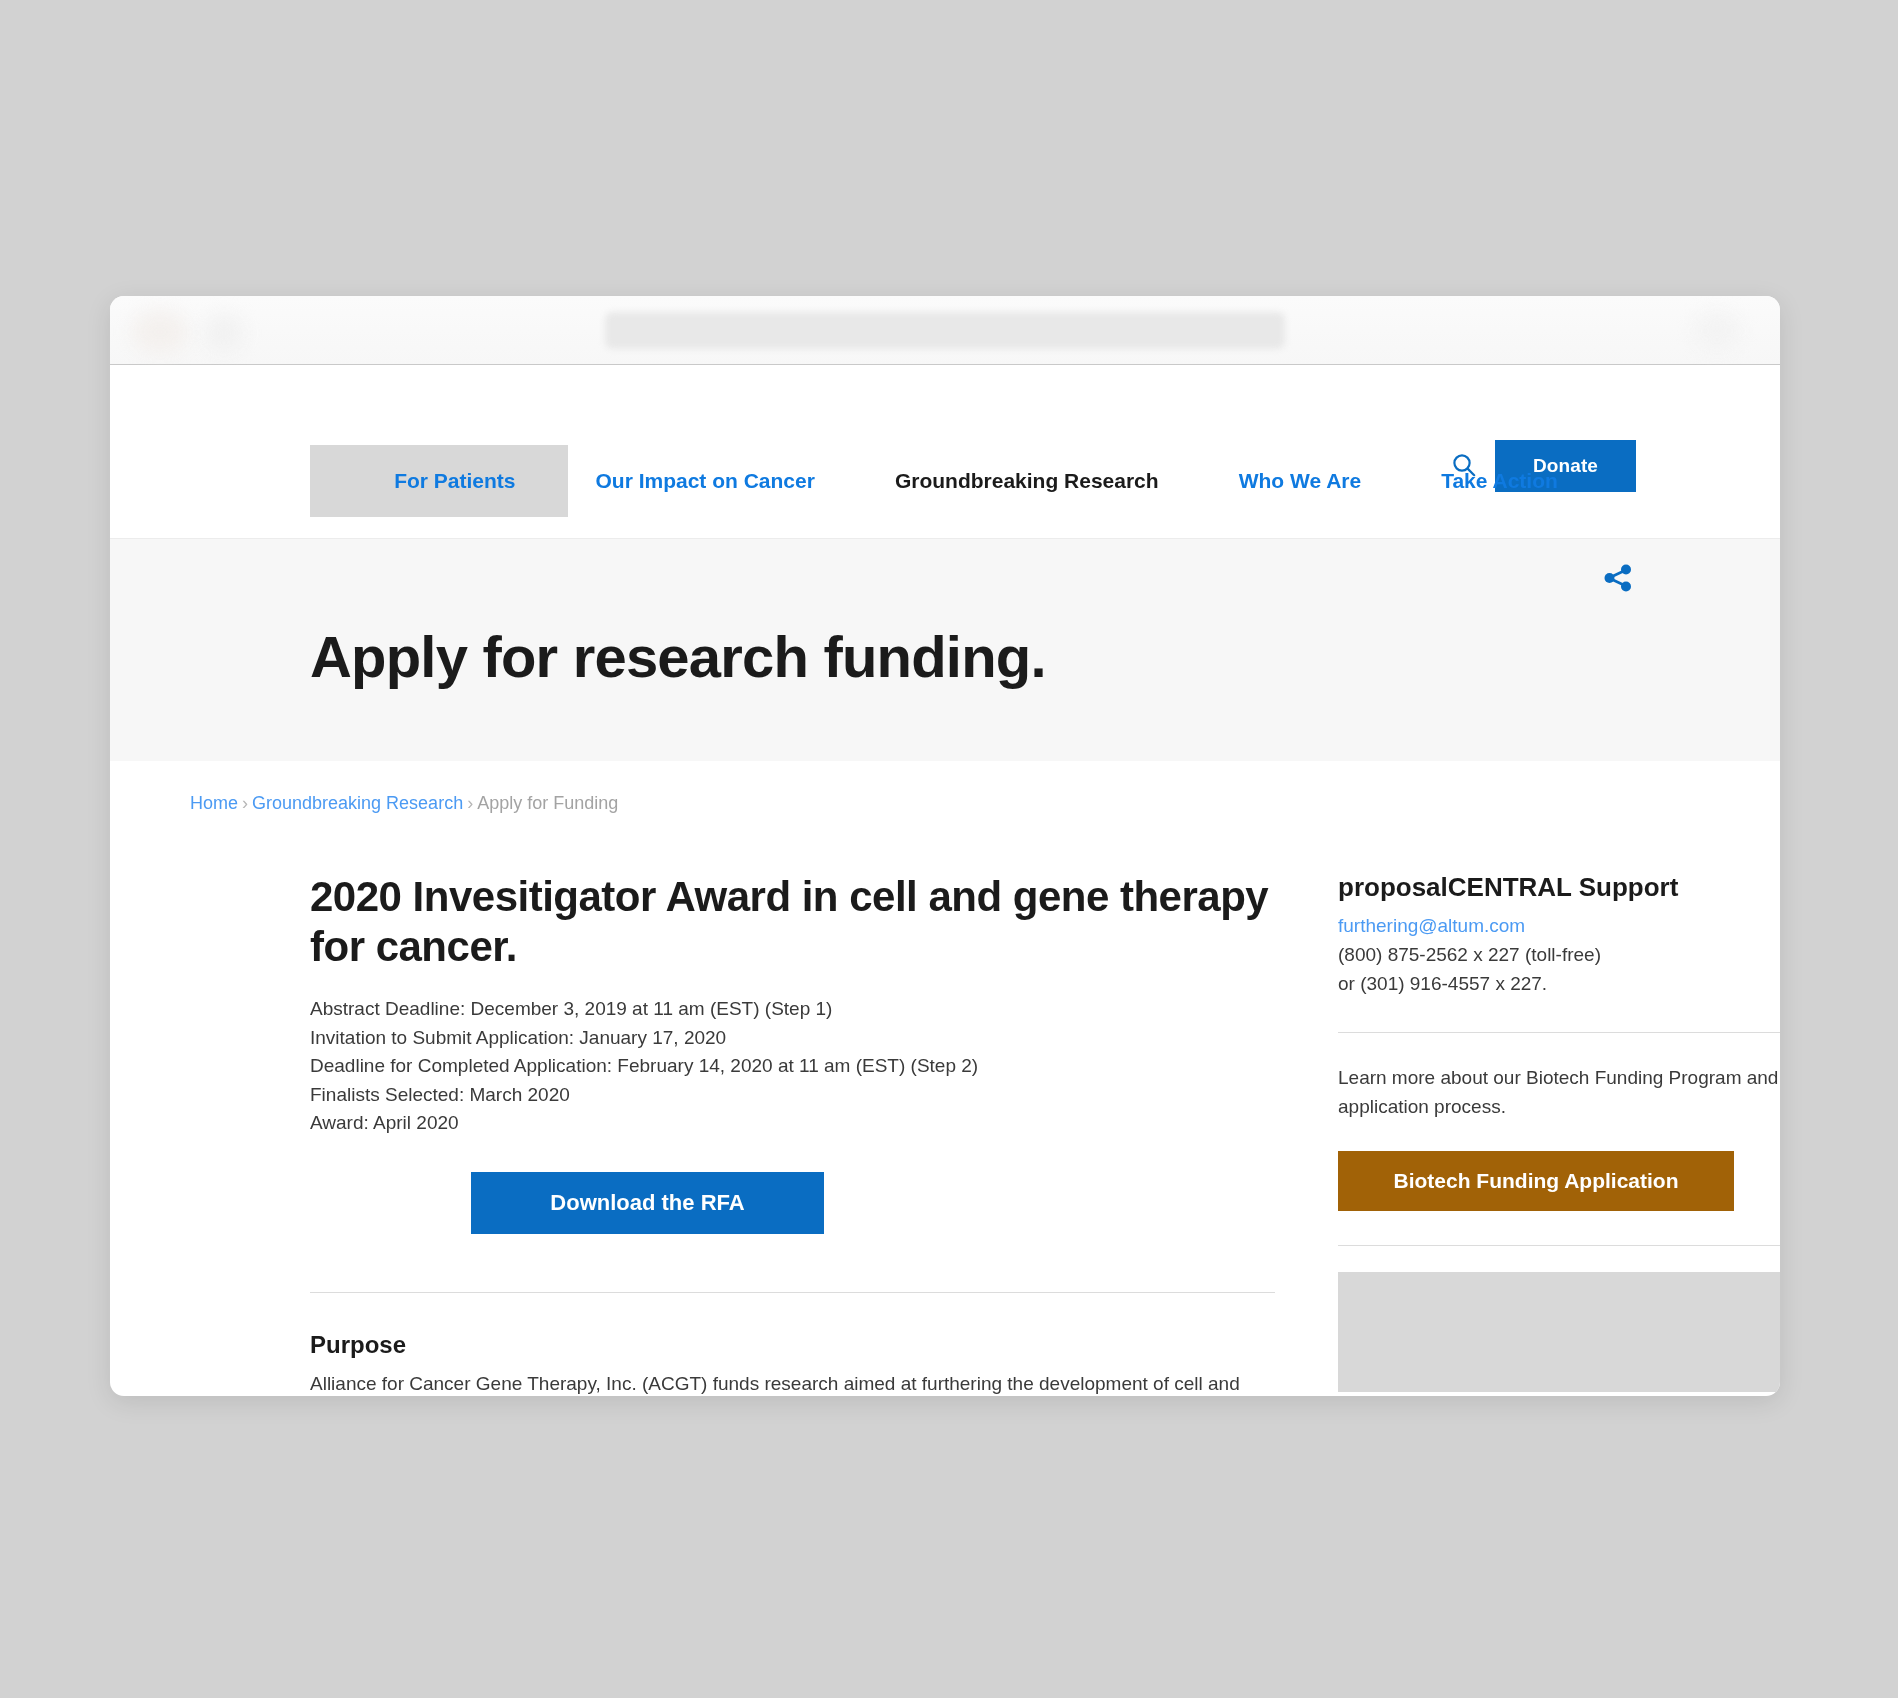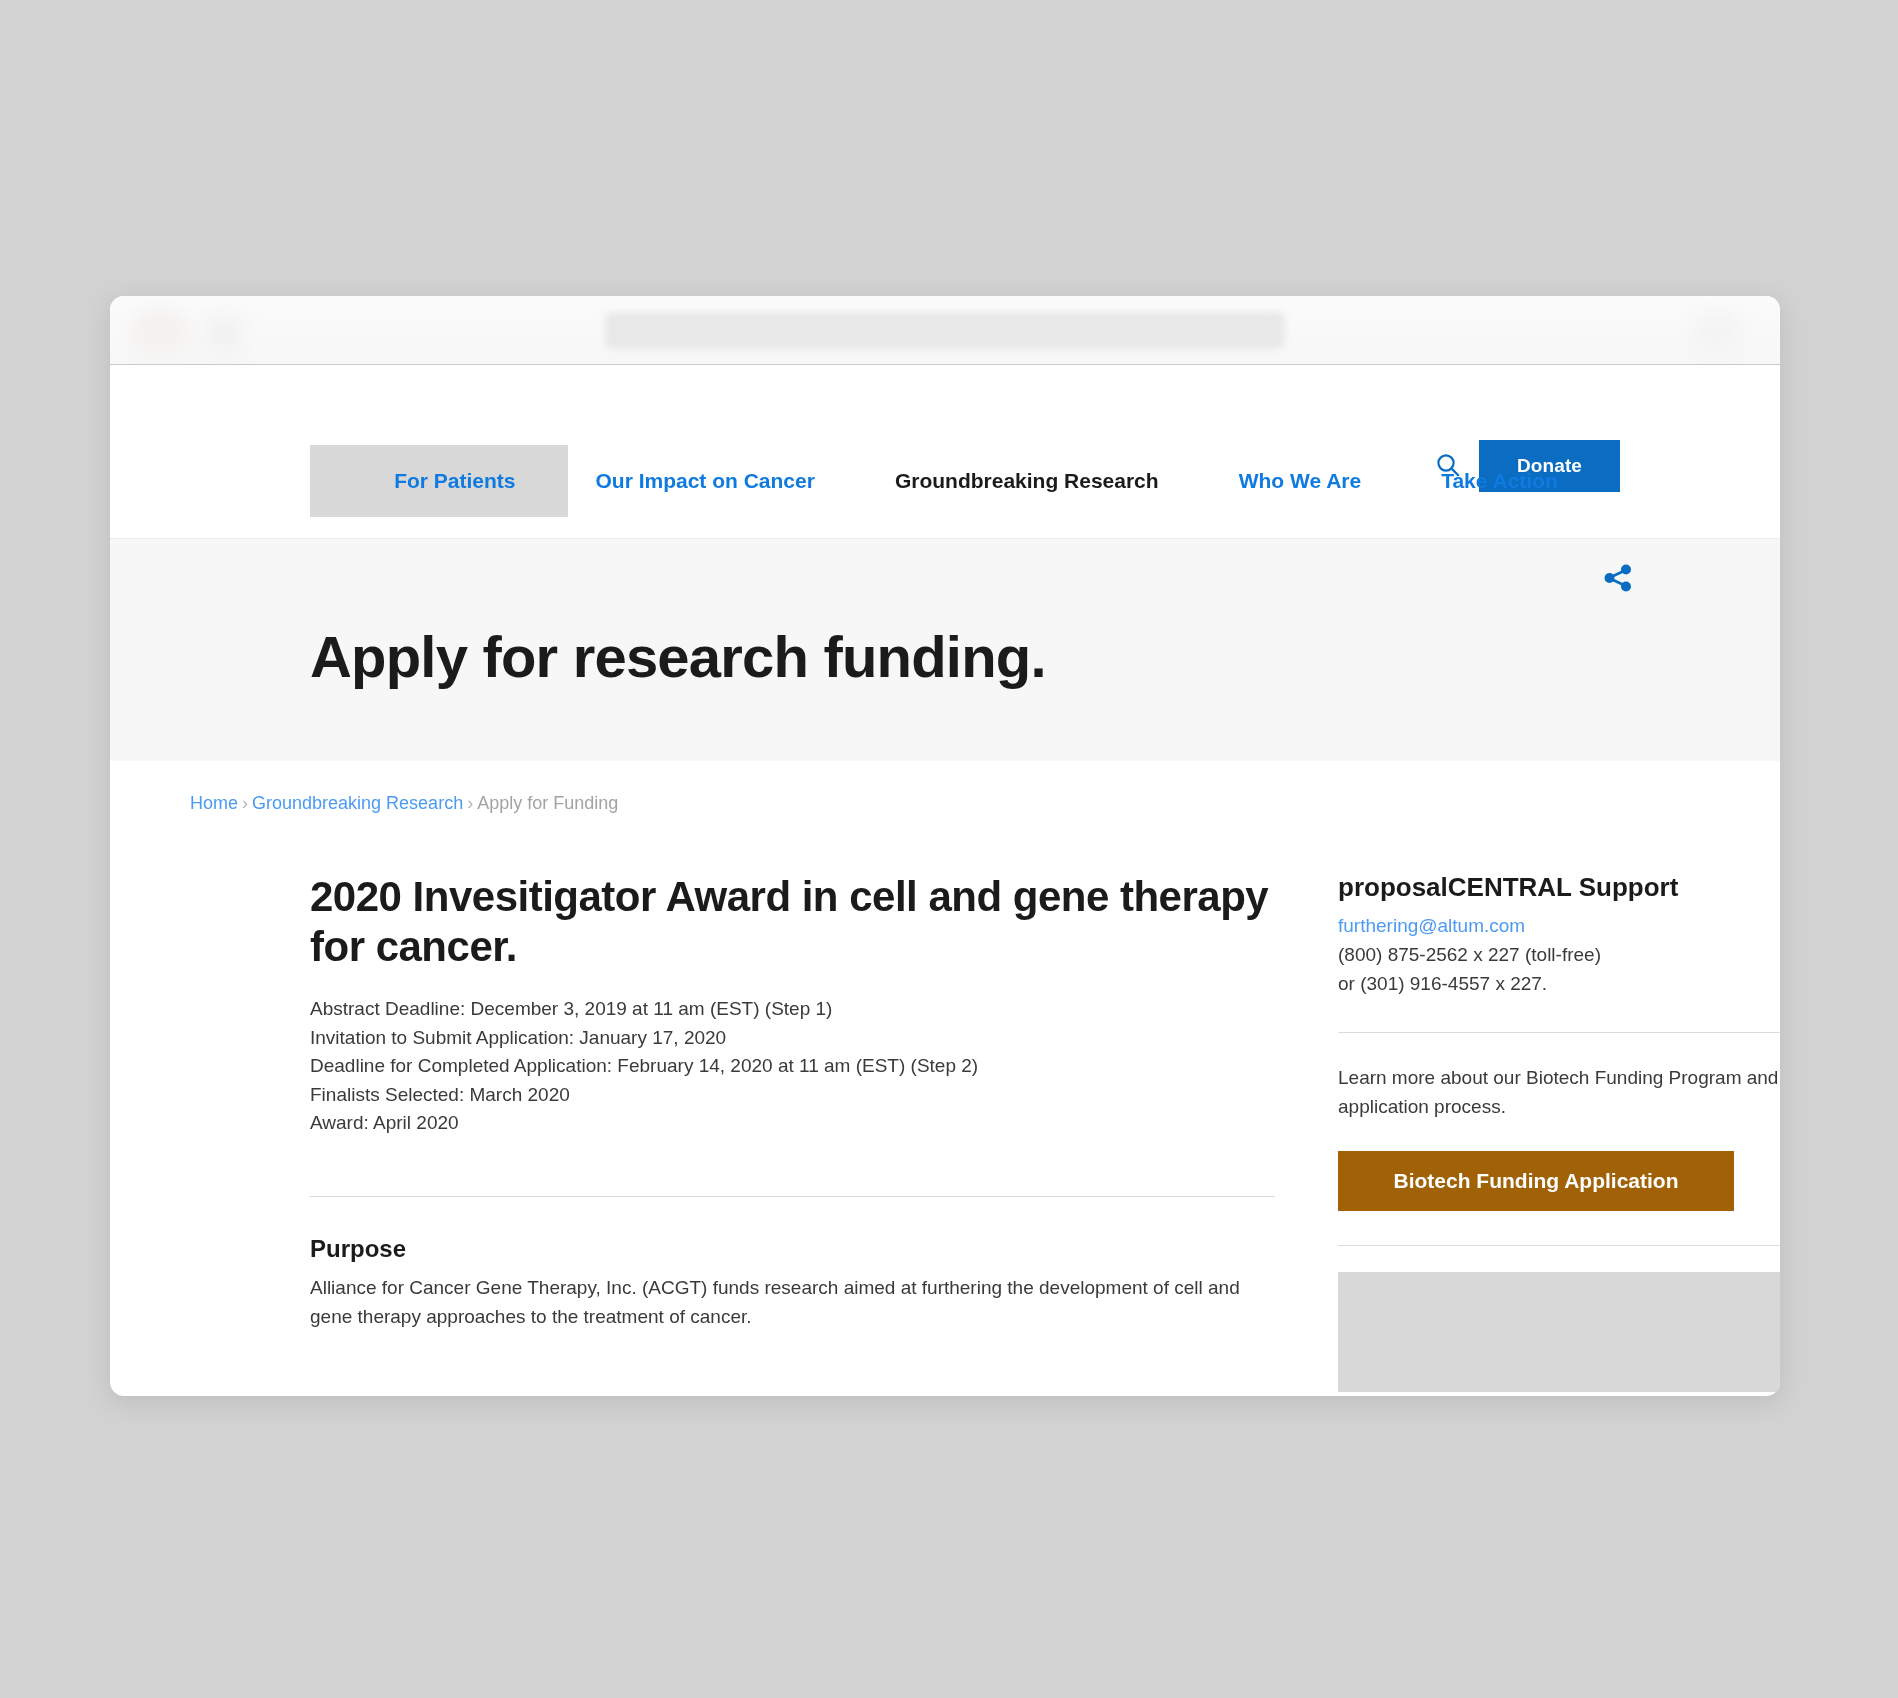--- a/index.html
+++ b/index.html
@@ -66,21 +66,21 @@
   .logo-placeholder {
     position: absolute;
     left: 200px;
     top: 80px;
     width: 258px;
     height: 72px;
     background: #d8d8d8;
   }
   .header-actions {
     position: absolute;
-    right: 160px;
+    right: 144px;
     top: 75px;
     display: flex;
     align-items: center;
     gap: 12px;
   }
   .search-icon-btn {
     width: 38px;
     height: 38px;
     display: flex;
     align-items: center;
@@ -349,20 +349,23 @@
       <h2 class="award-title">2020 Invesitigator Award in cell and gene therapy for cancer.</h2>
 
       <ul class="deadline-list">
         <li>Abstract Deadline: December 3, 2019 at 11 am (EST) (Step 1)</li>
         <li>Invitation to Submit Application: January 17, 2020</li>
         <li>Deadline for Completed Application: February 14, 2020 at 11 am (EST) (Step 2)</li>
         <li>Finalists Selected: March 2020</li>
         <li>Award: April 2020</li>
       </ul>
 
+      <div class="download-btn-wrap">
+        <button class="download-btn">Download the RFA</button>
+      </div>
 
       <hr class="hr-main">
 
       <h3 class="purpose-heading">Purpose</h3>
       <p class="purpose-body">Alliance for Cancer Gene Therapy, Inc. (ACGT) funds research aimed at furthering the development of cell and gene therapy approaches to the treatment of cancer.</p>
     </div>
 
     <div class="col-side">
       <h3 class="side-heading">proposalCENTRAL Support</h3>
       <a class="side-email">furthering@altum.com</a>

